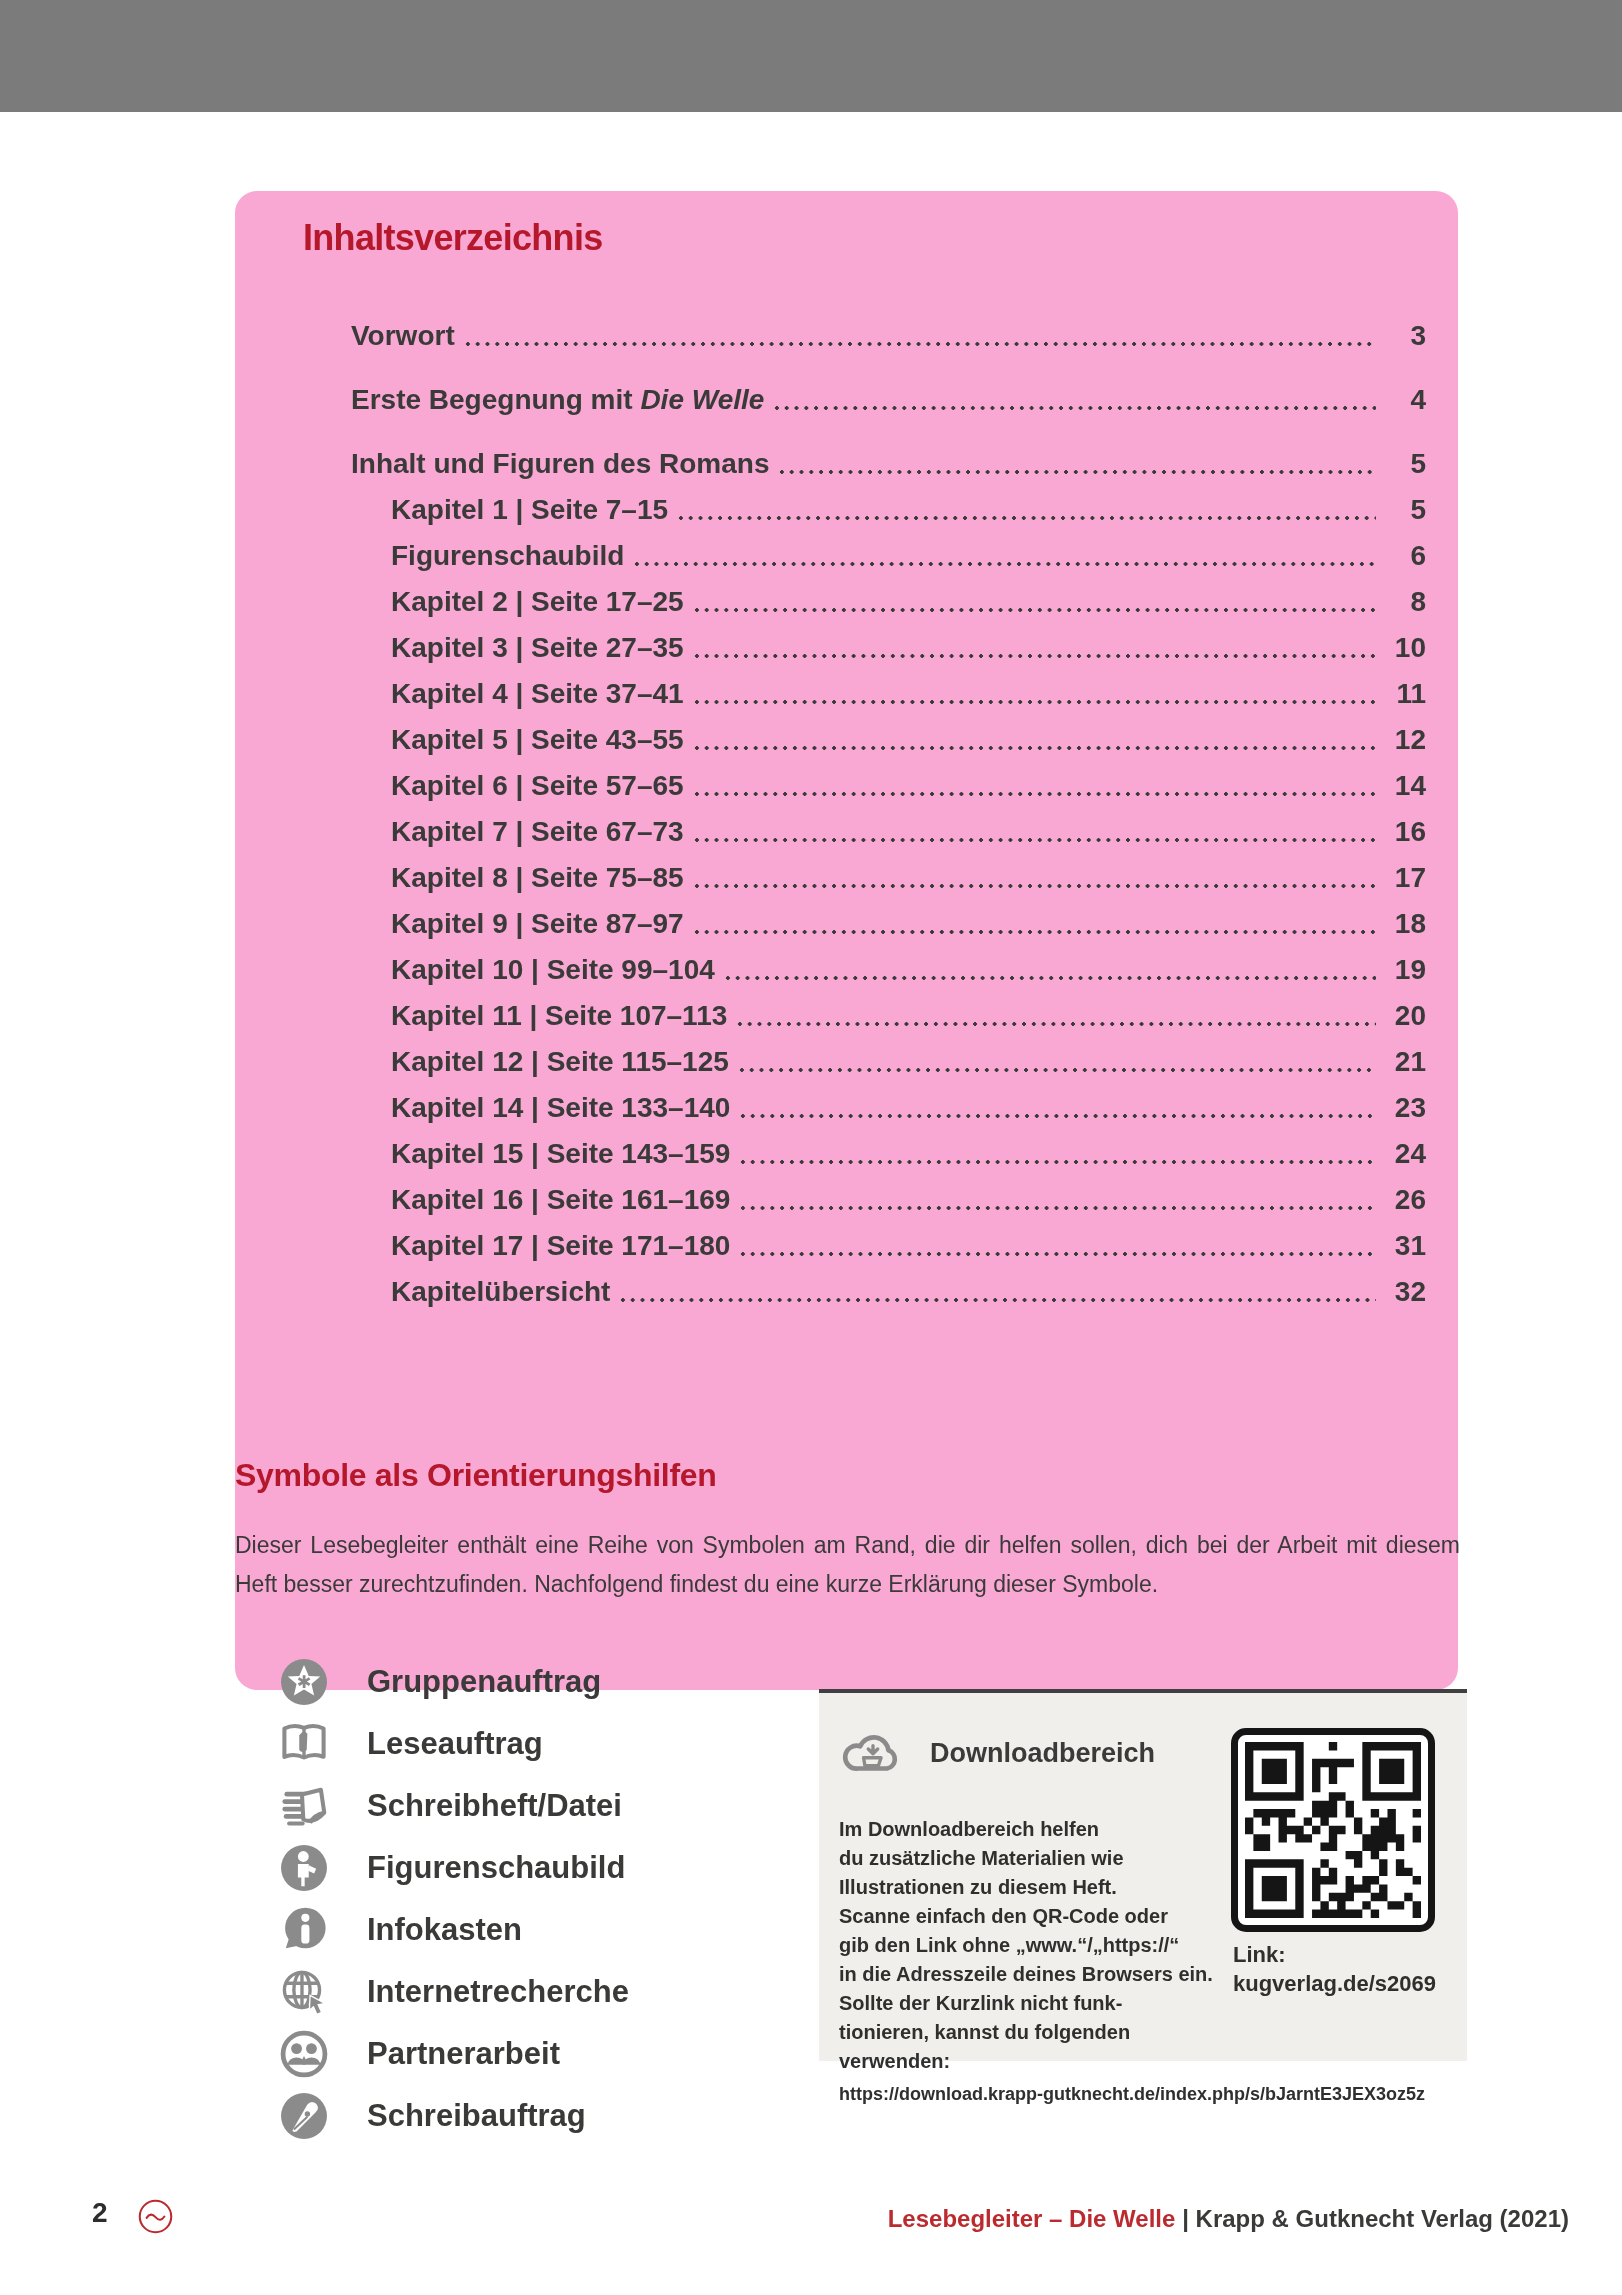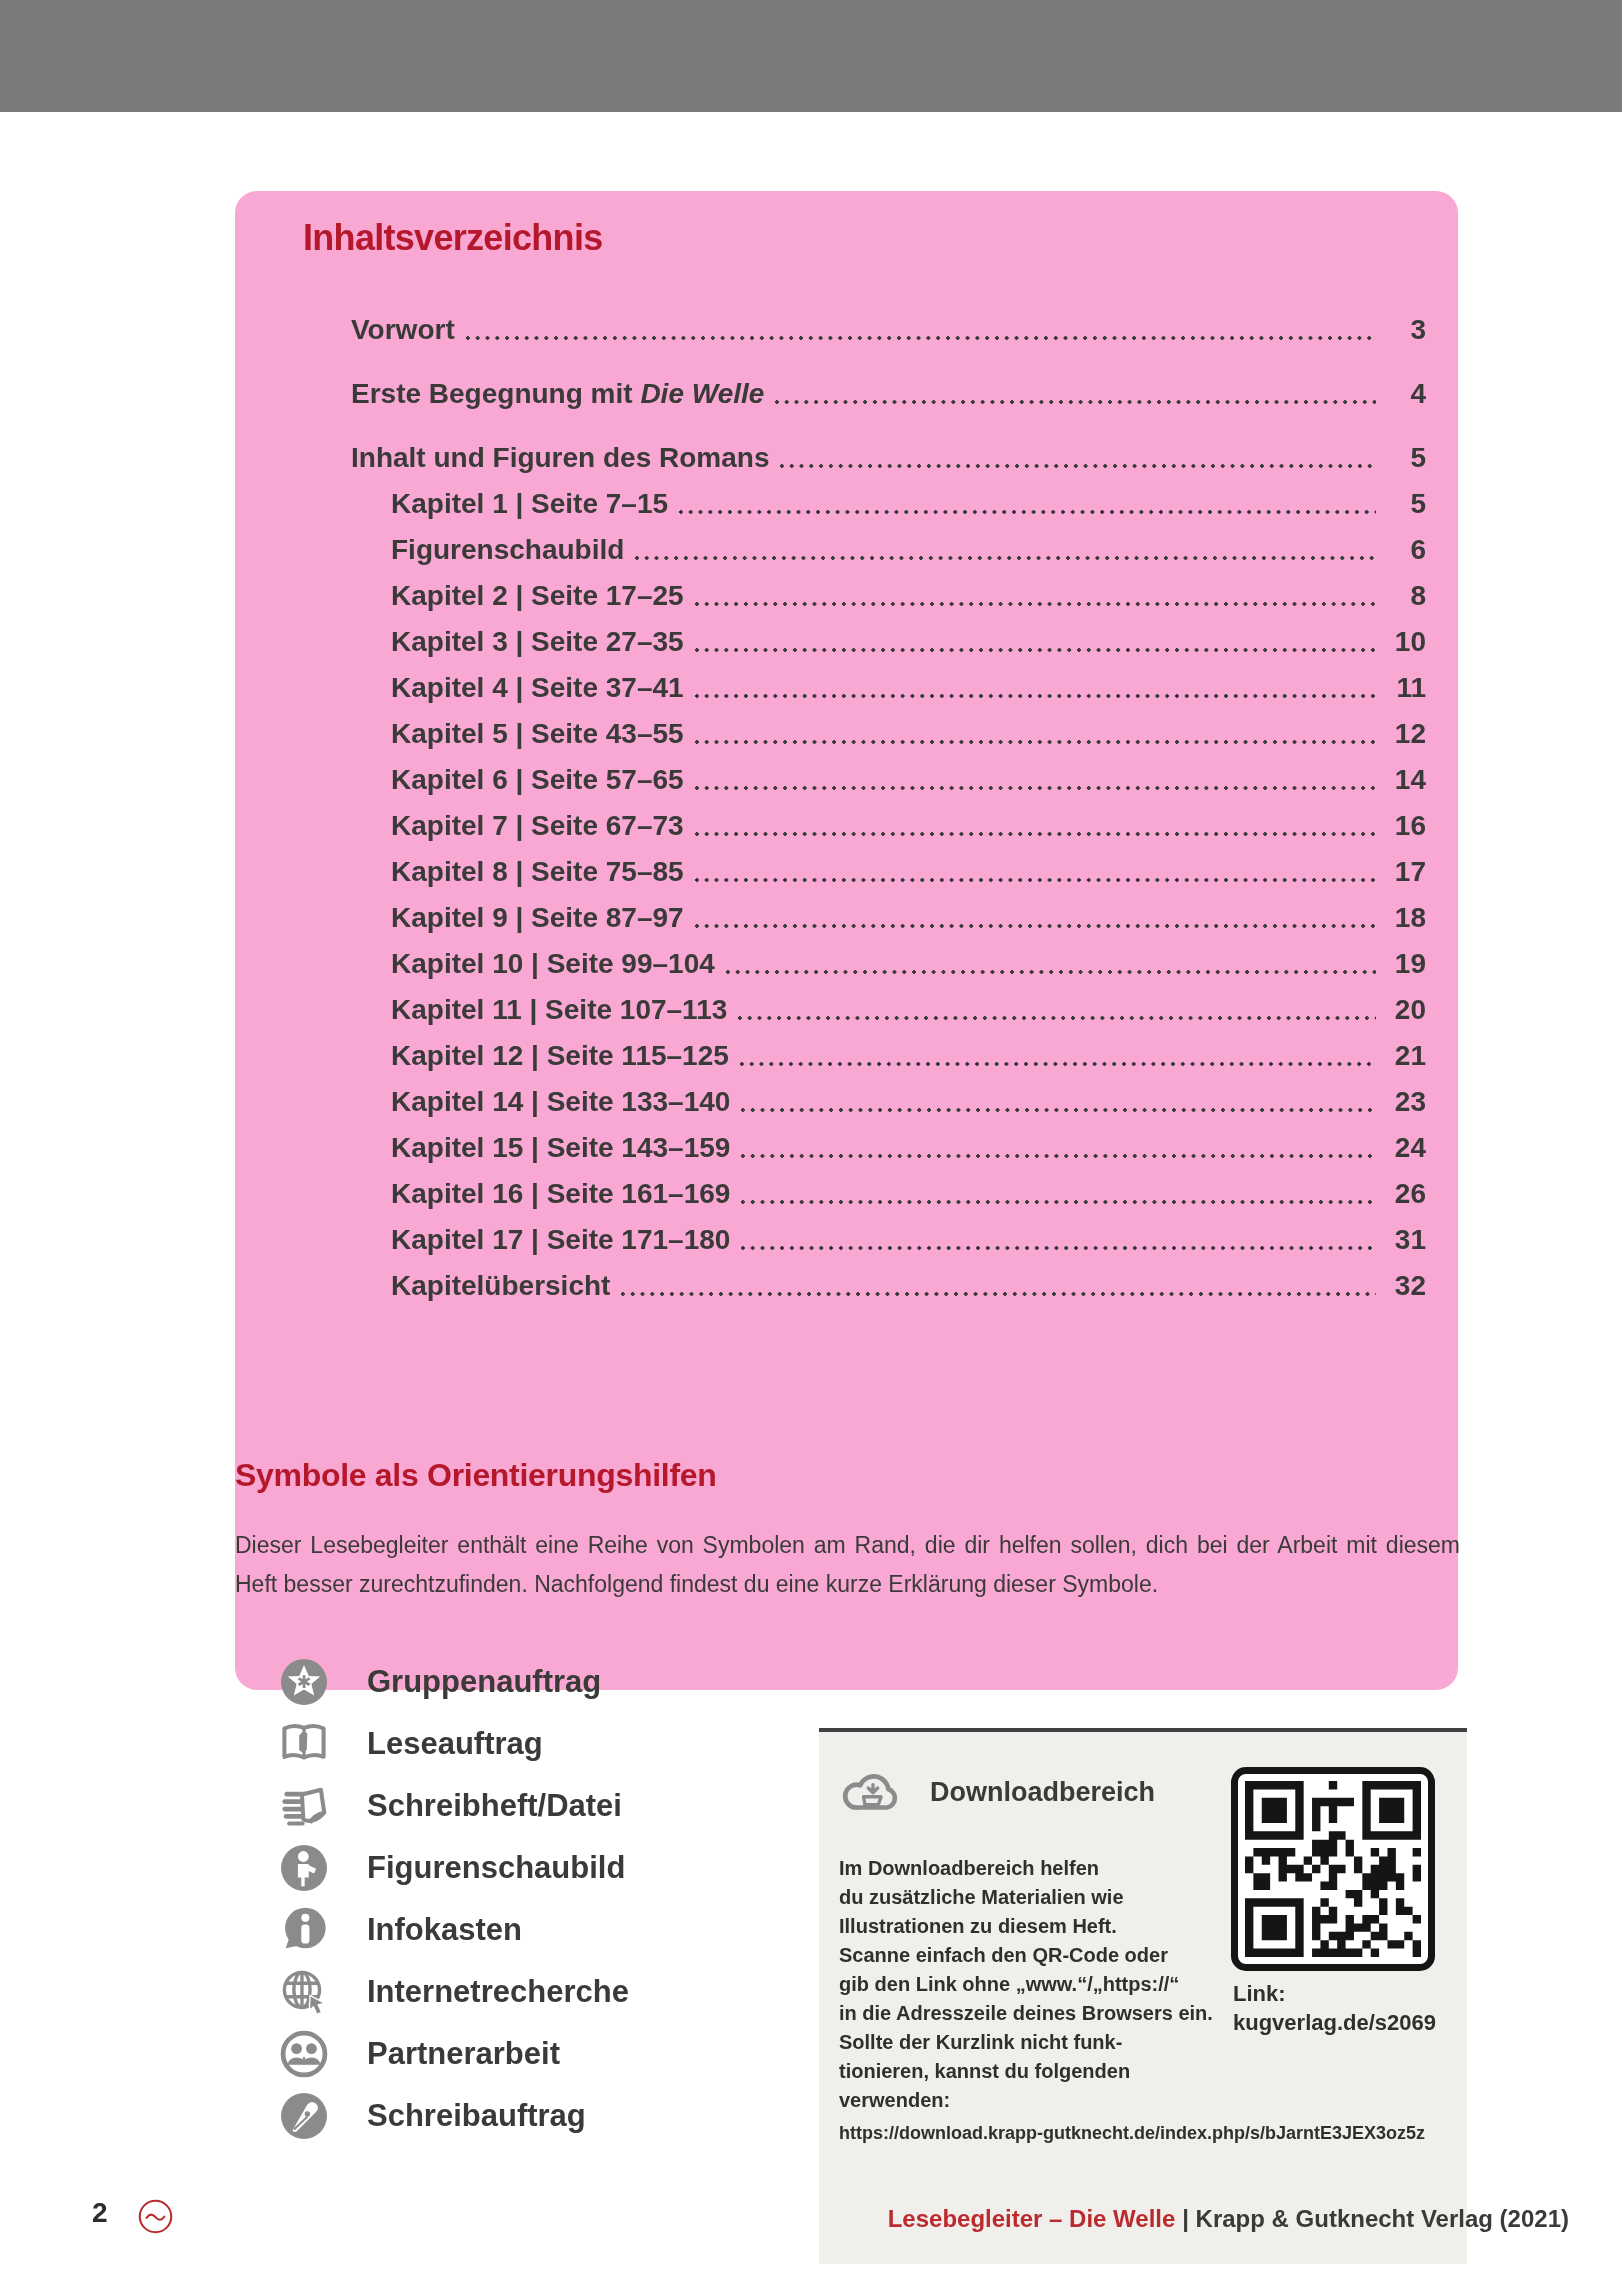--- a/index.html
+++ b/index.html
@@ -9,39 +9,39 @@
     -webkit-font-smoothing:antialiased;
   }
   .topbar{position:absolute;left:0;top:0;width:1622px;height:112px;background:#7b7b7b;}
 
   
   .toc-panel{position:absolute;left:235px;top:191px;width:1223px;height:1499px;background:#f9a8d4;border-radius:22px;}
   .toc-title{position:absolute;left:68px;top:26px;font-size:36px;font-weight:bold;color:#b5182b;letter-spacing:-0.7px;}
   .toc-list{position:absolute;left:116px;right:32px;top:120px;}
   .trow{display:flex;align-items:baseline;font-size:28px;line-height:33px;font-weight:bold;color:#3a3a39;}
   .trow.l1{margin-top:31px;}
-  .trow.l1:first-child{margin-top:2px;justify-content:space-between;}
+  .trow.l1:first-child{margin-top:8px;justify-content:space-between;}
   .trow.l2{margin-top:13px;padding-left:40px;justify-content:flex-end;}
   .tlabel{white-space:nowrap;}
   .tlabel i{font-style:italic;}
   .dots{flex:1;align-self:flex-end;height:8px;margin:0 6.8px 4px 8px;
         background-image:radial-gradient(circle,#3a3a39 1.6px,transparent 2px);
         background-size:9.8px 8px;background-repeat:repeat-x;background-position:left center;}
   .tpage{min-width:43px;text-align:right;}
 
   
   .sym-heading{position:absolute;left:235px;top:1457px;font-size:32px;font-weight:bold;color:#b5182b;letter-spacing:-0.3px;}
   .sym-intro{position:absolute;left:235px;top:1526px;width:1225px;font-size:23px;line-height:39px;color:#3a3a39;text-align:justify;}
   .sym-list{position:absolute;left:279px;top:1657px;display:flex;flex-direction:column;gap:12px;}
   .sym-row{display:flex;align-items:center;height:50px;}
   .sym-icon{width:50px;height:50px;flex:0 0 50px;}
   .sym-label{margin-left:38px;font-size:31px;font-weight:bold;color:#3a3a39;}
 
   
-  .dl-panel{position:absolute;left:819px;top:1689px;width:648px;height:536px;background:#f0efec;border-top:4.7px solid #404040;box-sizing:border-box;margin-top:39px;}
+  .dl-panel{position:absolute;left:819px;top:1689px;width:648px;height:372px;background:#f0efec;border-top:4.7px solid #404040;box-sizing:border-box;}
   .dl-cloud{position:absolute;left:19px;top:23px;width:70px;height:65px;}
   .dl-heading{position:absolute;left:111px;top:45px;font-size:27px;font-weight:bold;color:#3a3a39;}
   .dl-body{position:absolute;left:20px;top:122px;width:406px;font-size:20px;line-height:29px;font-weight:bold;color:#2f2f2e;}
   .dl-url{position:absolute;left:20px;top:391px;font-size:18px;font-weight:bold;color:#2f2f2e;white-space:nowrap;}
   .qr-box{position:absolute;left:412px;top:35px;width:176px;height:176px;background:#ffffff;border:7.4px solid #151515;border-radius:15px;padding:6.8px;}
   .qr-box svg{width:176px;height:176px;display:block;}
   .dl-linklabel{position:absolute;left:414px;top:249px;font-size:22px;font-weight:bold;color:#2f2f2e;}
   .dl-shortlink{position:absolute;left:414px;top:278px;font-size:22px;font-weight:bold;color:#2f2f2e;}
 
   

